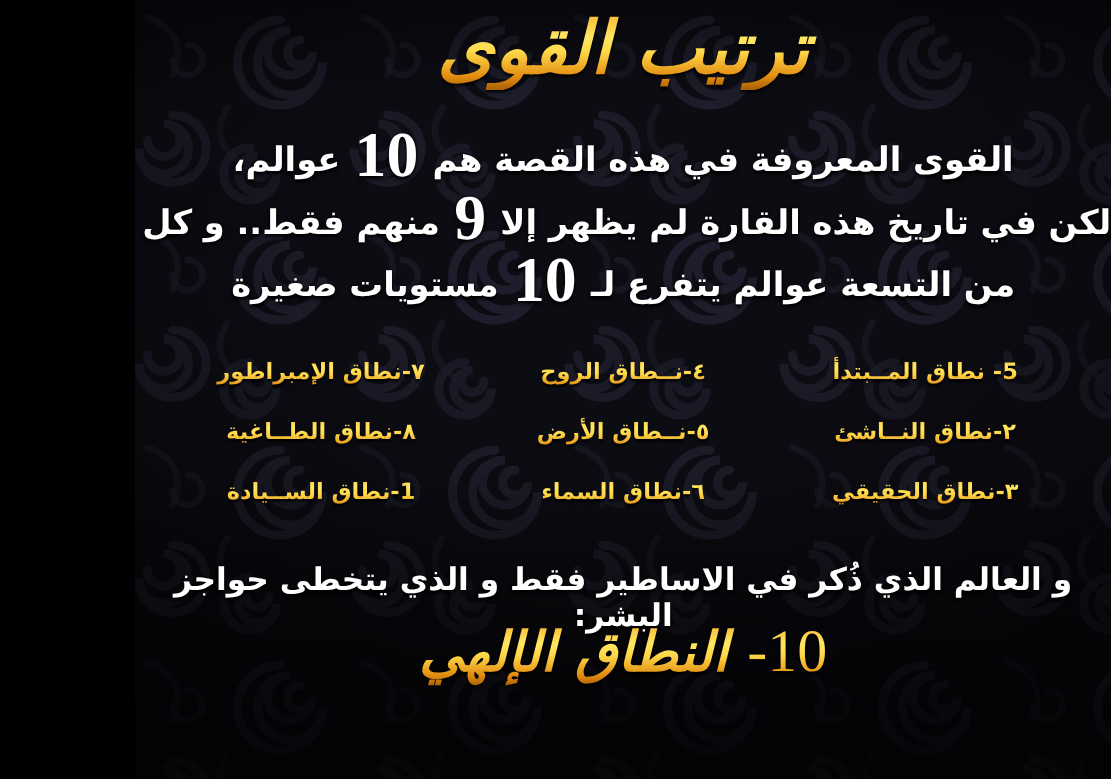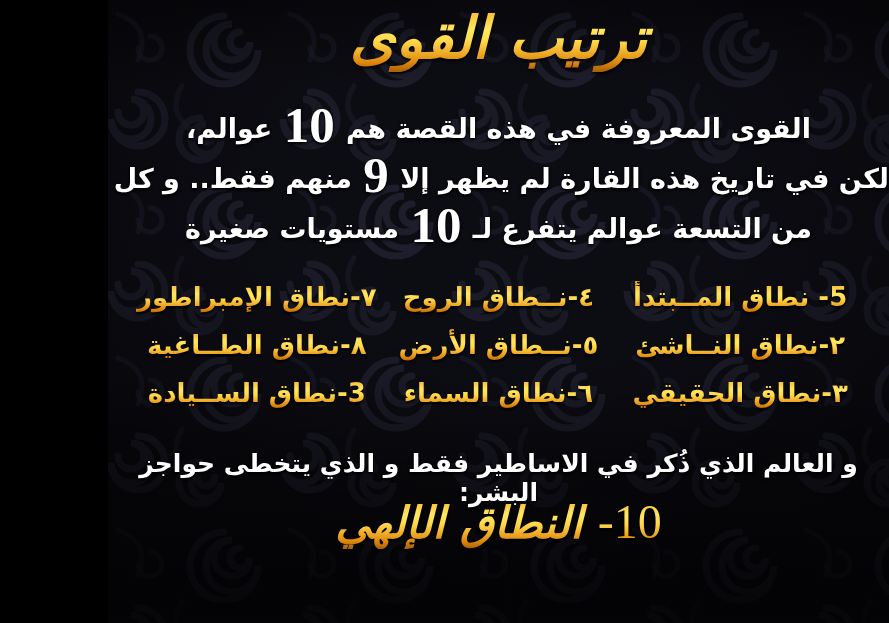--- a/index.html
+++ b/index.html
@@ -58,21 +58,21 @@
   }
 
   .scopes {
     top: 281px;
     display: grid;
     grid-template-columns: 1fr 1fr 1fr;
     row-gap: 15px;
     padding: 0 28px;
   }
   .scope-item {
-    font-size: 26px;
+    font-size: 18px;
     font-weight: bold;
     white-space: nowrap;
     text-align: center;
     height: 33px;
     line-height: 33px;
   }
 
   .legend {
     top: 449px;
     color: #ffffff;
@@ -153,21 +153,21 @@
 
   <div class="layer scopes">
     <div class="scope-item gold">5- نطاق المــبتدأ</div>
     <div class="scope-item gold">٤-نــطاق الروح</div>
     <div class="scope-item gold">٧-نطاق الإمبراطور</div>
     <div class="scope-item gold">٢-نطاق النــاشئ</div>
     <div class="scope-item gold">٥-نــطاق الأرض</div>
     <div class="scope-item gold">٨-نطاق الطــاغية</div>
     <div class="scope-item gold">٣-نطاق الحقيقي</div>
     <div class="scope-item gold">٦-نطاق السماء</div>
-    <div class="scope-item gold">3-نطاق الســيادة</div>
+    <div class="scope-item gold">1-نطاق الســيادة</div>
   </div>
 
   <div class="layer legend">و العالم الذي ذُكر في الاساطير فقط و الذي يتخطى حواجز البشر:</div>
 
   <div class="layer divine gold">
     <span class="num">10-</span><span> النطاق الإلهي</span>
   </div>
 
 
 </div>

